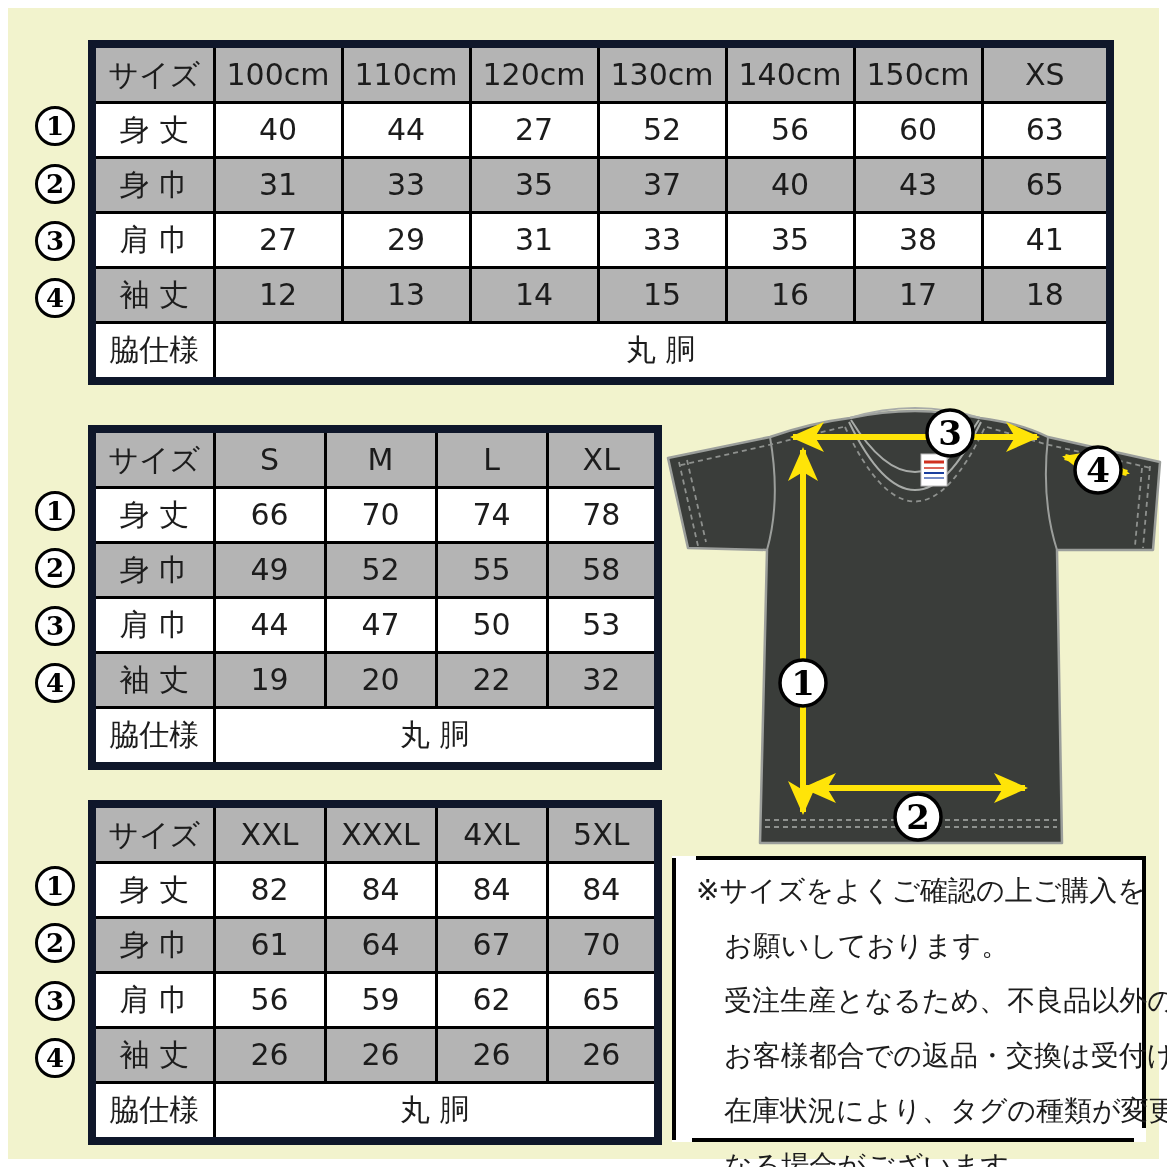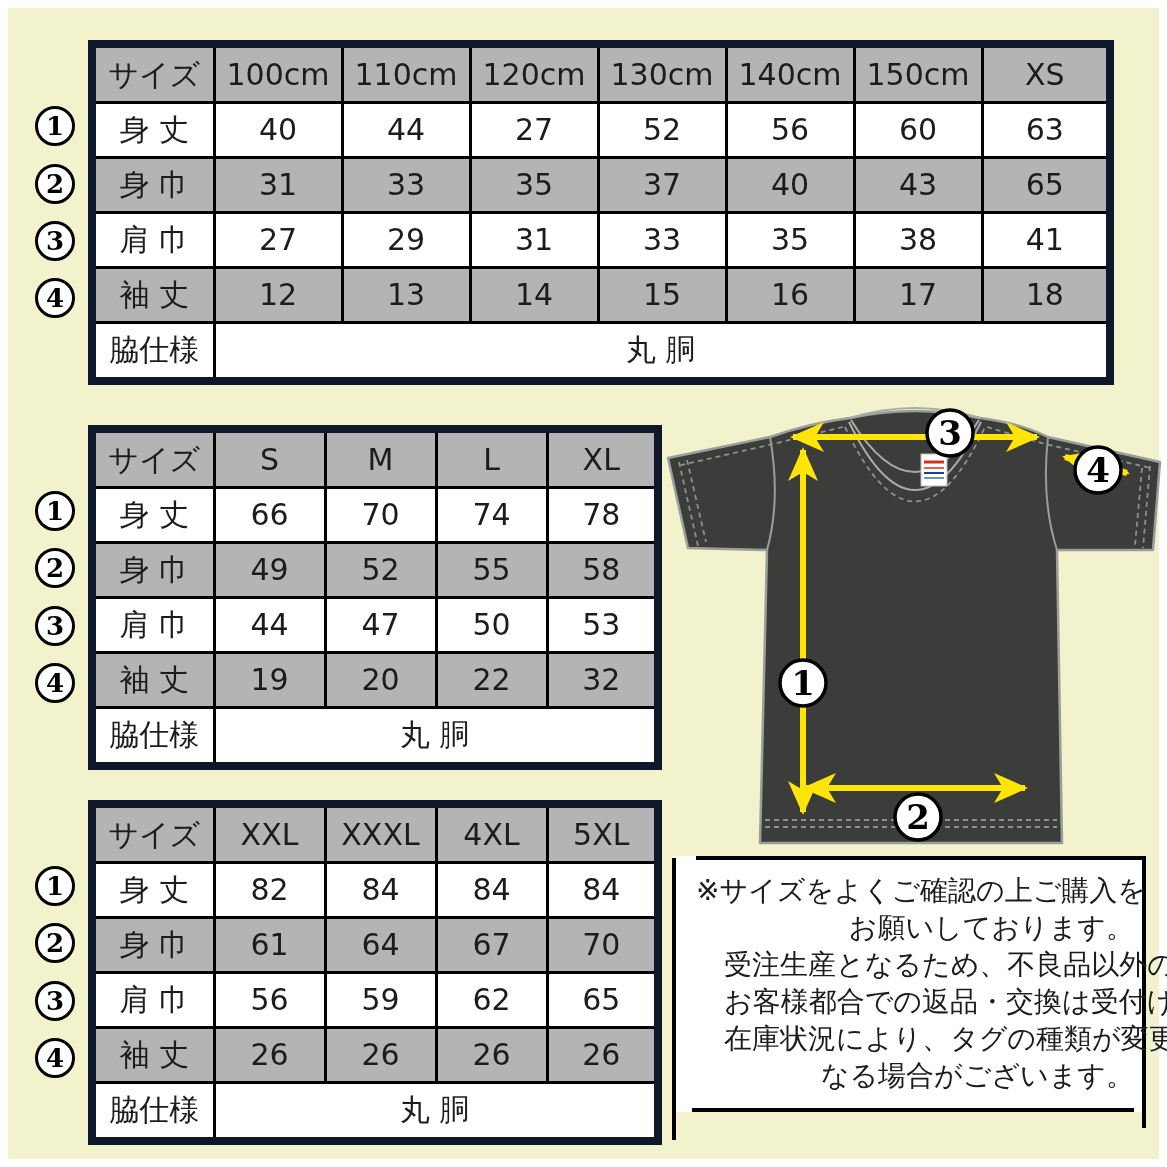--- a/index.html
+++ b/index.html
@@ -30,31 +30,31 @@
     position:absolute;width:40px;height:40px;box-sizing:border-box;
     border:3px solid #000;border-radius:50%;background:#fff;
     display:flex;align-items:center;justify-content:center;
     font-family:"DejaVu Serif","Liberation Serif",serif;
     font-weight:bold;font-size:26px;color:#000;
   }
   
   .shirt-svg{position:absolute;left:665px;top:400px;width:500px;height:460px;}
   
   .note{
-    position:absolute;left:672px;top:856px;width:474px;height:256px;
-    background:#ffffff;box-sizing:border-box;text-align:right;
+    position:absolute;left:672px;top:856px;width:474px;height:286px;
+    background:#ffffff;box-sizing:border-box;
   }
   .note .nl{position:absolute;background:#000;}
   .nl-top{left:24px;top:0;width:450px;height:4px;}
   .nl-left{left:0;top:2px;width:4px;height:282px;}
   .nl-right{right:0;top:0;width:4px;height:272px;}
   .nl-bottom{left:20px;bottom:0;width:442px;height:4px;}
   .note-text{position:absolute;left:24px;top:16px;right:12px;}
   .note-line{font-size:28px;line-height:37px;white-space:nowrap;}
-  .note-line.indent{padding-left:28px;}
+  .note-line.indent{padding-left:28px;margin-top:18px;}
 </style>
 </head>
 <body>
 
 <div class="canvas">
 
   <table class="size-table" id="table-kids">
     <colgroup>
         <col style="width:122px">
         <col style="width:128px">

